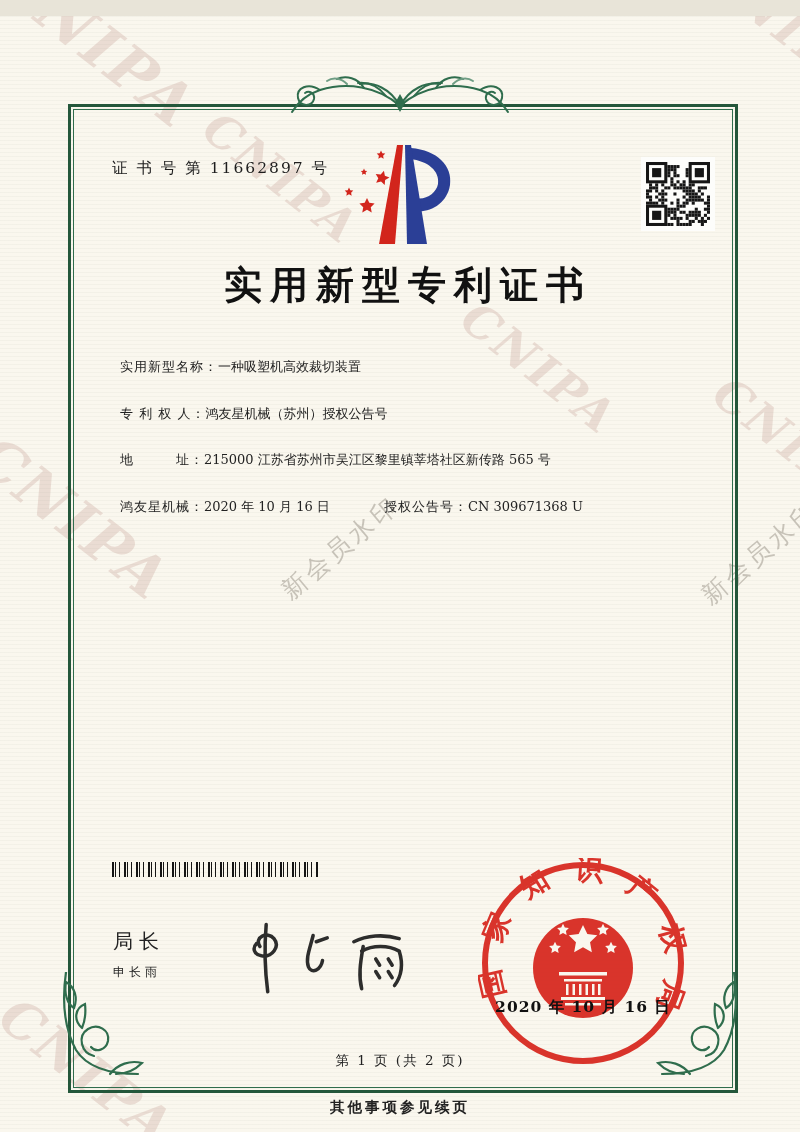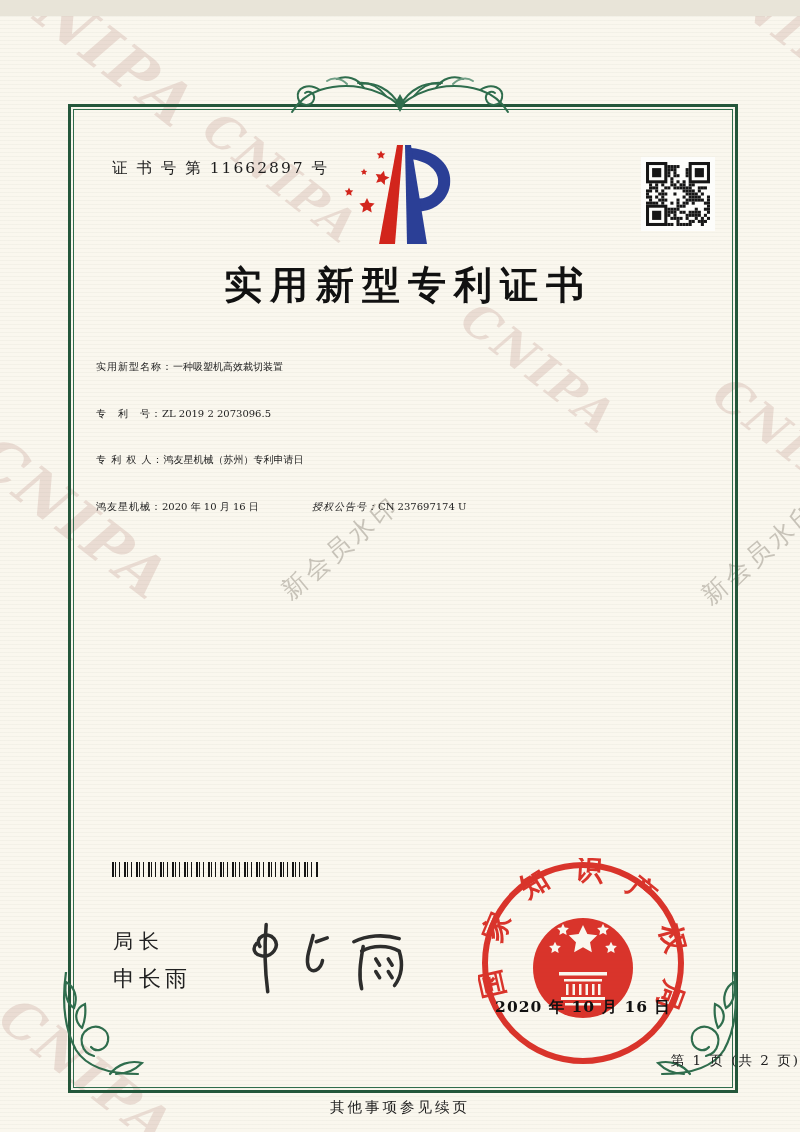--- a/index.html
+++ b/index.html
@@ -17,36 +17,36 @@
       border:3px solid #24573b;}
   .frame-inner{position:absolute;inset:2px;border:1px solid #2f6d4d;}
   .orn{position:absolute;z-index:3;}
   
   .content{position:absolute;inset:0;z-index:4;}
   .cert-no{position:absolute;left:112px;top:142px;font-size:15.5px;letter-spacing:2px;color:#1d1d1d;}
   .logo{position:absolute;left:337px;top:126px;}
   .qr{position:absolute;left:641px;top:141px;width:74px;height:74px;background:#fdfdfb;padding:5px;box-sizing:border-box;}
   .title{position:absolute;left:0;top:244px;width:100%;text-align:center;font-size:38px;
       font-weight:bold;letter-spacing:8px;color:#111;padding-left:8px;}
-  .fields{position:absolute;left:96px;top:340px;right:80px;font-size:10px;}
+  .fields{position:absolute;left:120px;top:340px;right:80px;font-size:13px;}
   .fields .row{line-height:22px;margin-bottom:24.5px;white-space:nowrap;}
   .fields .lbl{letter-spacing:1px;}
-  .fields .lbl2{margin-left:50px;font-style:italic;}
+  .fields .lbl2{margin-left:50px;}
   .body-text{position:absolute;left:96px;top:654px;width:616px;font-size:15.5px;line-height:29.5px;text-align:justify;}
   .body-text p{margin:0;text-indent:2em;}
   .barcode{position:absolute;left:112px;top:846px;width:206px;height:15px;
       background:repeating-linear-gradient(90deg,#151515 0 2px,transparent 2px 3px,#151515 3px 4px,transparent 4px 7px,#151515 7px 8px,transparent 8px 12px);}
   .signer-title{position:absolute;left:113px;top:912px;font-size:20px;letter-spacing:6px;}
-  .signer-name{position:absolute;left:113px;top:948px;font-size:22px;letter-spacing:4px;}
+  .signer-name{position:absolute;left:113px;top:948px;font-size:12px;letter-spacing:4px;}
   .signature{position:absolute;left:238px;top:893px;}
   .seal{position:absolute;left:478px;top:842px;width:210px;height:210px;z-index:5;opacity:.93;}
   .seal-date{position:absolute;left:488px;top:981px;width:190px;text-align:center;z-index:6;
       font-size:15.5px;font-weight:bold;color:#111;letter-spacing:1px;}
-  .page-num{position:absolute;left:0;top:1036px;width:100%;text-align:right;font-size:13.5px;letter-spacing:2px;}
-  .cont-note{position:absolute;left:0;top:1082px;width:100%;text-align:center;font-size:14.5px;letter-spacing:3px;}
+  .page-num{position:absolute;left:0;top:1036px;width:100%;text-align:center;font-size:13.5px;letter-spacing:2px;}
+  .cont-note{position:absolute;left:0;top:1082px;width:100%;text-align:center;font-size:14.5px;letter-spacing:3px;font-weight:bold;}
 </style>
 </head>
 <body>
 
 <div class="page">
 
   <span class="wm" style="left:-20px;top:-8px;font-size:60px;">CNIPA</span>
   <span class="wm" style="left:190px;top:135px;font-size:46px;">CNIPA</span>
   <span class="wm" style="left:448px;top:325px;font-size:46px;">CNIPA</span>
   <span class="wm" style="left:-40px;top:468px;font-size:58px;">CNIPA</span>
@@ -270,28 +270,28 @@
         </svg>
     </div>
 
     <div class="title">实用新型专利证书</div>
 
     <div class="fields">
       <div class="row">
         <span class="lbl">实用新型名称：</span><span class="val">一种吸塑机高效裁切装置</span>
       </div>
       <div class="row">
-        <span class="lbl">专　利　号：</span><span class="val">ZL 2019 2 2073096.5</span>
+        <span class="lbl">专 利 权 人：</span><span class="val">鸿友星机械（苏州）授权公告号</span>
       </div>
       <div class="row">
-        <span class="lbl">专 利 权 人：</span><span class="val">鸿友星机械（苏州）专利申请日</span>
+        <span class="lbl">地　　　址：</span><span class="val">215000 江苏省苏州市吴江区黎里镇莘塔社区新传路 565 号</span>
       </div>
       <div class="row">
         <span class="lbl">鸿友星机械：</span><span class="val">2020 年 10 月 16 日</span>
-        <span class="lbl lbl2">授权公告号：</span><span class="val">CN 237697174 U</span>
+        <span class="lbl lbl2">授权公告号：</span><span class="val">CN 309671368 U</span>
       </div>
     </div>
 
 
     <div class="barcode"></div>
 
     <div class="signer-title">局长</div>
     <div class="signer-name">申长雨</div>
 
     <svg class="signature" width="180" height="96" viewBox="0 0 230 95">

